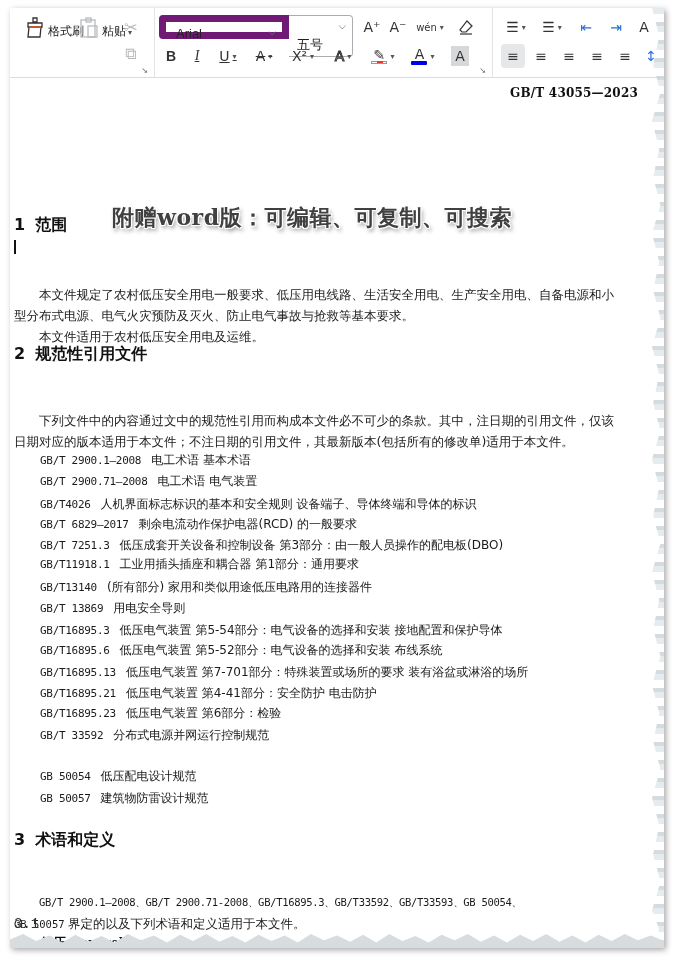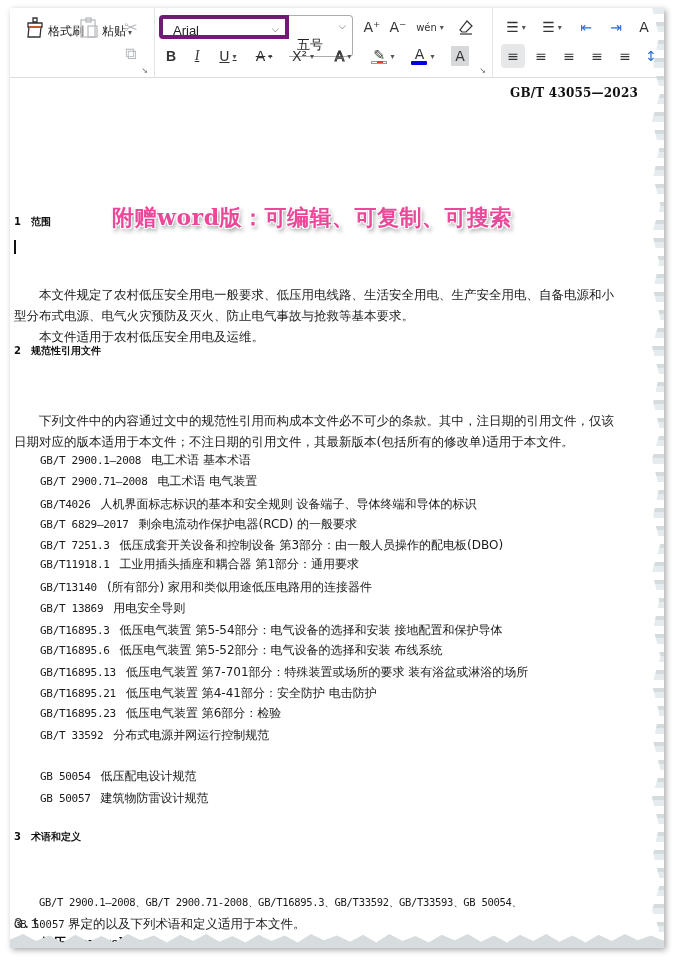--- a/index.html
+++ b/index.html
@@ -35,21 +35,21 @@
   .big-btn { position: absolute; display: flex; flex-direction: row; align-items: center; }
   .big-btn .ic { width: 26px; height: 24px; display: flex; align-items: center; justify-content: center; }
   .big-btn .lbl { font-size: 12px; color: #222; margin-top: 6px; white-space: nowrap; }
   .big-btn .lbl .caret { font-size: 8px; color: #555; margin-left: 2px; }
   .small-ic { position: absolute; width: 22px; height: 22px; display: flex; align-items: center; justify-content: center; color: #b5b8bb; }
   .launcher { position: absolute; right: 6px; bottom: 3px; font-size: 8px; color: #666; }
 
   .grp-font { width: 338px; }
   .font-name {
     position: absolute; left: 4px; top: 7px; width: 130px; height: 24px;
-    border: 4px solid #701a75; border-radius: 4px 0 0 4px;
+    border: 7px solid #701a75; border-radius: 4px 0 0 4px;
     font-family: "Liberation Sans", sans-serif; font-size: 13px; color: #222;
     padding: 4px 10px;
   }
   .font-name .dd, .font-size .dd { position: absolute; right: 6px; top: 4px; font-size: 10px; color: #777; }
   .font-size {
     position: absolute; left: 134px; top: 7px; width: 64px; height: 24px;
     border: 1px solid #a9adb1; border-left: none; border-radius: 0 4px 4px 0;
     font-size: 13px; color: #222; padding: 20px 8px;
   }
   .tb { position: absolute; height: 24px; display: flex; align-items: center; justify-content: center; font-size: 14px; color: #333; }
@@ -61,27 +61,27 @@
   
   .doc { position: absolute; left: 0; top: 70px; width: 654px; height: 870px; background: #ffffff; }
   .std-code {
     position: absolute; right: 26px; top: 8px;
     font-family: "DejaVu Serif", serif; font-weight: bold; font-size: 12px; color: #111; letter-spacing: 0.2px;
   }
   .doc-title {
     position: absolute; left: 0; width: 620px; top: 74px; text-align: center;
     font-family: "DejaVu Sans", sans-serif; font-weight: bold; font-size: 17px; color: #111;
   }
-  .h1 { position: absolute; left: 4px; font-size: 10px; font-weight: bold; color: #111; }
+  .h1 { position: absolute; left: 4px; font-size: 16px; font-weight: bold; color: #111; }
   .h1 .num { margin-right: 10px; }
   .caret-cursor { position: absolute; left: 4px; top: 162px; width: 2px; height: 14px; background: #111; }
   .watermark {
     position: absolute; left: 102px; top: 125px;
     font-family: "DejaVu Serif", serif; font-weight: bold; font-size: 22px;
-    color: #ec4899; letter-spacing: 0.5px;
+    color: #404040; letter-spacing: 0.5px;
     text-shadow: 0 0 2px #fff, 1px 1px 0 #fff, -1px -1px 0 #fff, 1px -1px 0 #fff, -1px 1px 0 #fff, 2px 3px 4px rgba(0,0,0,0.45);
   }
   .para { position: absolute; left: 4px; width: 612px; font-size: 12.5px; color: #1a1a1a; line-height: 21px; margin-top: 28px; }
   .para .indent { display: inline-block; width: 25px; }
   .ref { position: absolute; left: 30px; font-size: 12px; color: #1a1a1a; white-space: nowrap; }
   .ref .code { font-family: "DejaVu Sans Mono", monospace; font-size: 11px; letter-spacing: -0.3px; margin-right: 10px; }
   .term-num { position: absolute; left: 4px; font-size: 14px; color: #333; font-family: Liberation Mono, monospace; }
   .term { position: absolute; left: 30px; font-family: "DejaVu Serif", serif; font-weight: bold; color: #111; }
   .term .zh { font-size: 13px; margin-right: 10px; }
   .term .en { font-size: 12px; }

